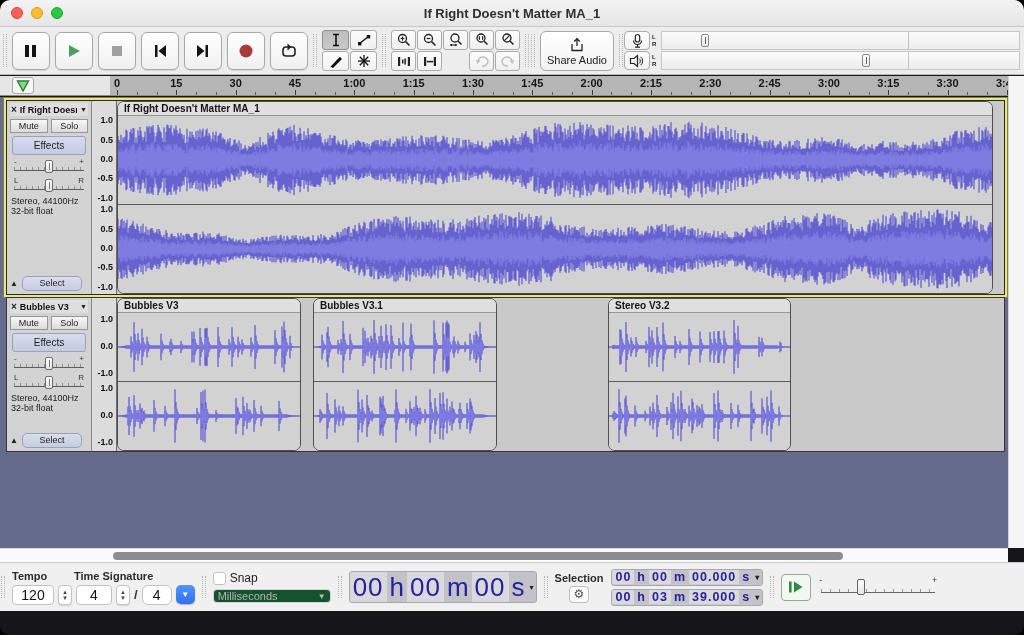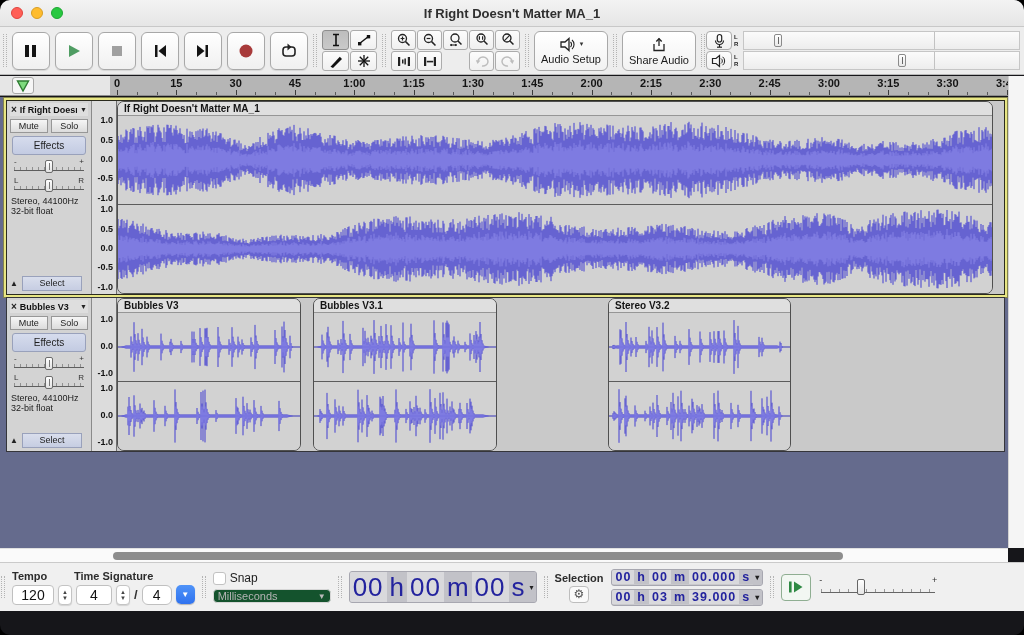--- a/index.html
+++ b/index.html
@@ -61,21 +61,21 @@
   .effects-btn { height:19px; border:1px solid #99a1bb; border-radius:3px; background:linear-gradient(#d6dced,#c3cbe2); font-size:10px; color:#1d1d1d; text-align:center; line-height:17px; margin:0 2px; }
   .pslider { position:relative; height:16px; margin:0 3px; }
   .pl-a, .pl-b { position:absolute; top:-1px; font-size:8px; color:#333; }
   .pl-a { left:1px; } .pl-b { right:1px; }
   .ptrack { position:absolute; left:1px; right:1px; bottom:3px; height:5px; border-bottom:1px solid #5e5e5e; background:repeating-linear-gradient(90deg,#909090 0 1px,transparent 1px 6px); background-size:100% 3px; background-position:0 100%; background-repeat:no-repeat; }
   .pthumb { position:absolute; left:50%; top:2px; width:8px; height:13px; transform:translateX(-50%); background:linear-gradient(#ffffff,#e2e2e2); border:1px solid #6c6c6c; border-radius:2px; }
   .pthumb::after { content:""; position:absolute; left:3px; top:2px; bottom:2px; width:1px; background:#777; }
   .fmt { font-size:9px; color:#1b1b1b; line-height:10px; padding-left:1px; }
   .panel-bottom { margin-top:auto; display:flex; align-items:center; gap:4px; }
   .collapse { font-size:8px; color:#222; }
-  .select-btn { flex:1; height:15px; border:1px solid #99a1bb; border-radius:0; background:linear-gradient(#d9deec,#c6cde2); font-size:9px; color:#1d1d1d; text-align:center; line-height:13px; margin-right:6px; }
+  .select-btn { flex:1; height:15px; border:1px solid #99a1bb; border-radius:5px; background:linear-gradient(#d9deec,#c6cde2); font-size:9px; color:#1d1d1d; text-align:center; line-height:13px; margin-right:6px; }
   .vruler { width:25px; background:#dcdcdc; border-right:1px solid #6f6f6f; position:relative; }
   .vlabel { position:absolute; right:3px; font-size:9px; font-weight:bold; color:#111; line-height:9px; }
   .lane { position:relative; flex:1; background:#c9c9c9; overflow:hidden; }
   .clip { position:absolute; top:0; bottom:0; border:1px solid #4f4f4f; border-radius:7px; background:#d2d2d2; overflow:hidden; display:flex; flex-direction:column; }
   .clip-header { height:14px; flex:none; background:#dfdfdf; border-bottom:1px solid #969696; font-size:10px; font-weight:bold; color:#141414; line-height:13px; padding:0 6px; white-space:nowrap; overflow:hidden; }
   .clip-ch { flex:1; position:relative; border-bottom:1px solid #5c5c5c; background:#d2d2d2; }
   .clip-ch:last-child { border-bottom:none; }
   .clip-ch svg { position:absolute; left:0; top:0; }
 
   
@@ -271,32 +271,20 @@
         </div>
         <div class="gbtn">
           <svg class="icon" width="16" height="16">
               <path d="M12 9 A5 4.5 0 1 0 8 13" fill="none" stroke="#bdbdbd" stroke-width="1.5"></path>
               <polygon points="14.2,7.2 9.6,7.6 12.4,11" fill="#bdbdbd"></polygon>
             </svg>
         </div>
       </div>
     </div>
     <div class="grip"></div>
-    <div class="tsec">
-      <div class="bigbtn">
-        <span style="display:flex;align-items:center;gap:3px;">
-          <svg class="icon" width="18" height="15">
-              <polygon points="2,5 6,5 10,1.5 10,13.5 6,10 2,10" fill="none" stroke="#222" stroke-width="1.3"></polygon>
-              <path d="M11.5 5 A3.5 3.5 0 0 1 11.5 10 M13 3 A6 6 0 0 1 13 12" fill="none" stroke="#222" stroke-width="1.1"></path>
-            </svg>
-          <span class="caret-sm">▾</span>
-        </span>
-        <span>Audio Setup</span>
-      </div>
-    </div>
     <div class="grip"></div>
     <div class="tsec">
       <div class="bigbtn">
         <svg class="icon" width="18" height="17">
             <path d="M4 8 V14.5 H14 V8" fill="none" stroke="#222" stroke-width="1.3"></path>
             <line x1="9" y1="2.5" x2="9" y2="10" stroke="#222" stroke-width="1.3"></line>
             <polygon points="5.8,5 9,1.8 12.2,5 11.2,6 9,3.8 6.8,6" fill="#222"></polygon>
           </svg>
         <span>Share Audio</span>
       </div>

